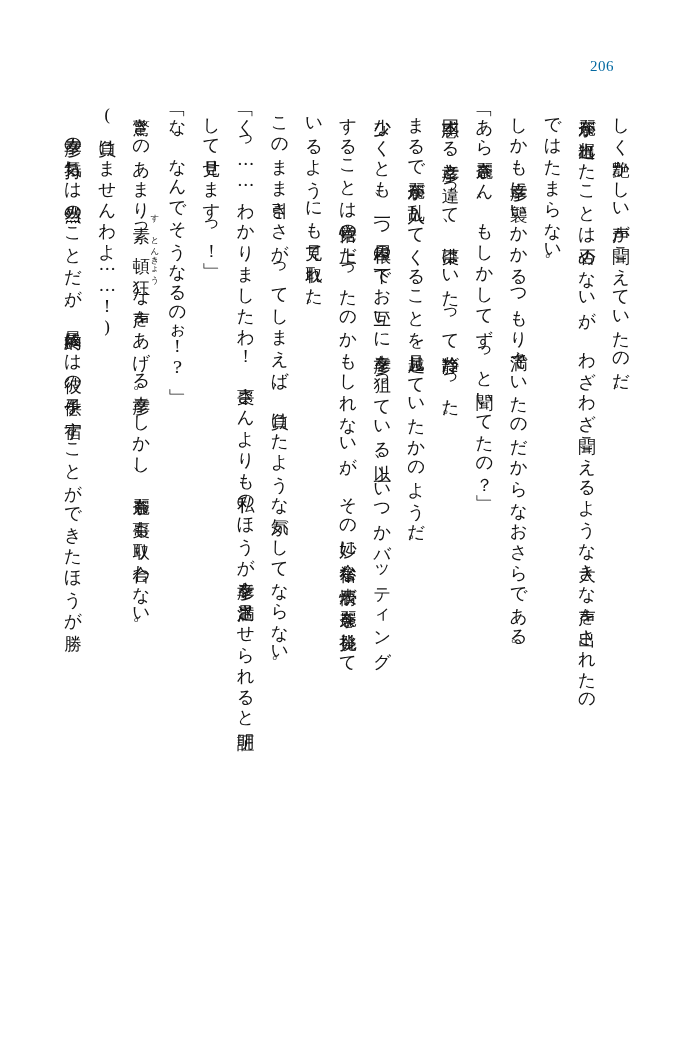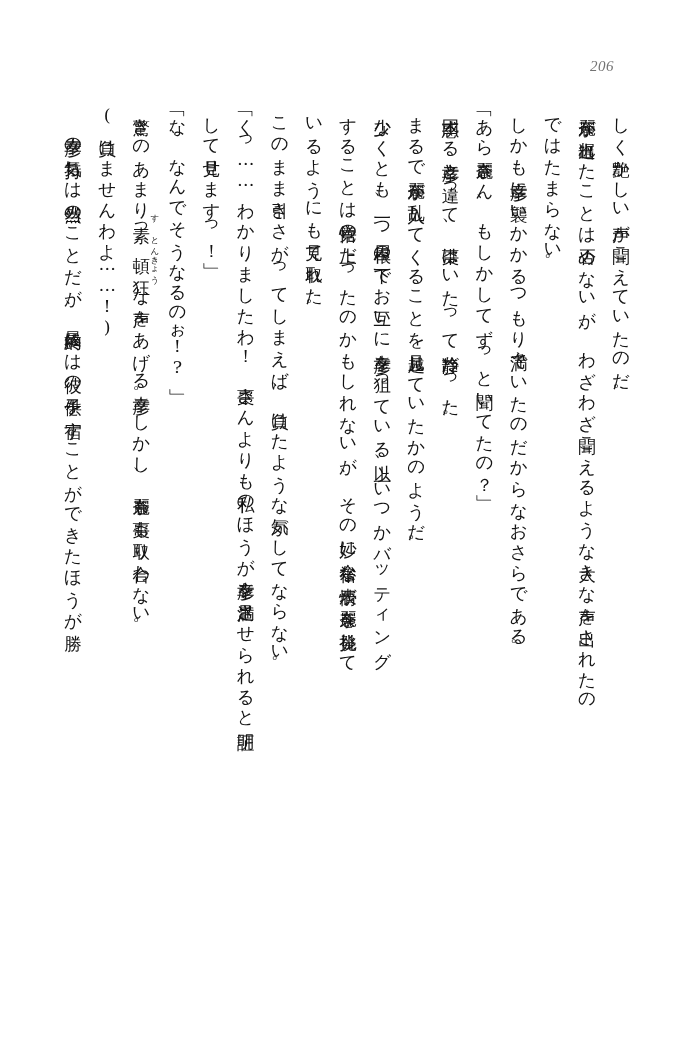--- a/index.html
+++ b/index.html
@@ -20,23 +20,22 @@
     top: 0; left: 0;
     width: 700px;
     height: 1050px;
     background: #ffffff;
   }
   .page-number {
     position: absolute;
     top: 58px;
     right: 86px;
     font-size: 15px;
-    font-style: italic;
     font-family: "Liberation Serif", "DejaVu Serif", serif;
-    color: #737373;
+    color: #0369a1;
     letter-spacing: 0.5px;
   }
   .text-block {
     position: absolute;
     top: 105px;
     left: 62px;
     width: 576px;
     height: 870px;
     writing-mode: vertical-rl;
     -webkit-writing-mode: vertical-rl;

